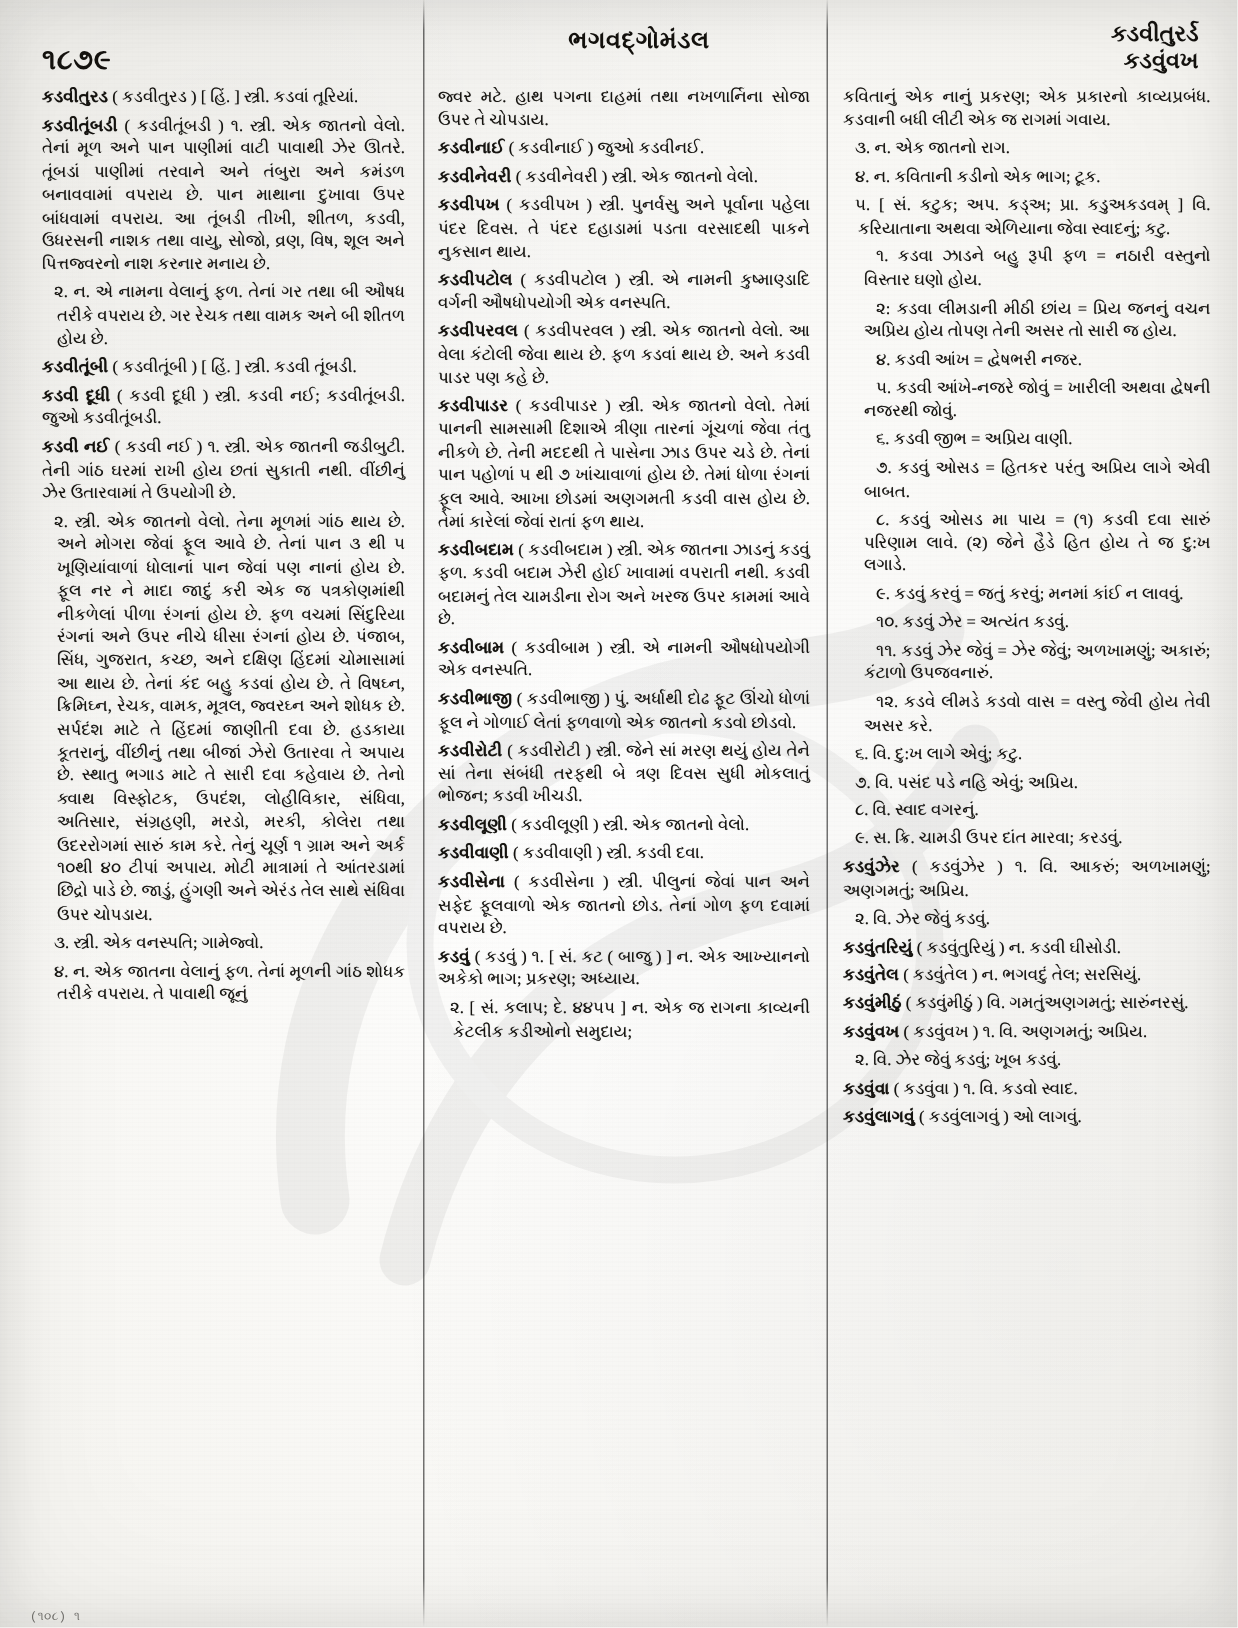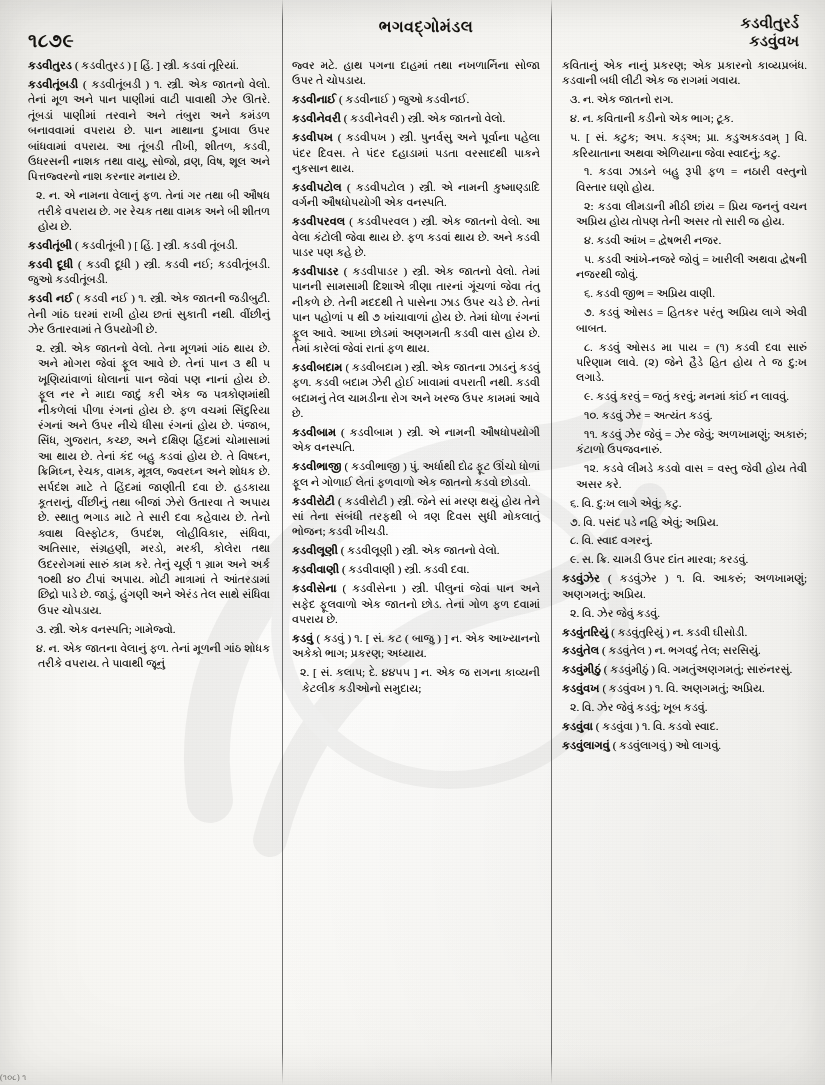--- a/index.html
+++ b/index.html
@@ -87,22 +87,22 @@
   .plain{margin:0 0 3.5px 0;}
 
   
   .col *{
     -webkit-font-smoothing:none;
     text-shadow:0 0 .45px rgba(0,0,0,.55);
   }
   .hw{letter-spacing:.15px;}
 
   #footmark{
-    position:absolute;left:0;bottom:2px;
-    font-size:8px;color:#6b6a66;letter-spacing:.3px;
+    position:absolute;left:20px;bottom:2px;
+    font-size:8px;color:#6b6a66;letter-spacing:.3px;font-family:Liberation Mono, monospace;
   }
 </style>
 </head>
 <body>
 
 <div id="paper"></div>
 
 <svg id="watermark" viewBox="0 0 520 560" xmlns="http://www.w3.org/2000/svg">
   <path d="M60 500 C 40 360, 120 240, 250 180 C 340 140, 420 160, 470 120" stroke="#555" stroke-width="46" fill="none" stroke-linecap="round"></path>
   <path d="M120 540 C 150 420, 230 330, 360 300 C 430 285, 470 250, 500 200" stroke="#555" stroke-width="34" fill="none" stroke-linecap="round"></path>

